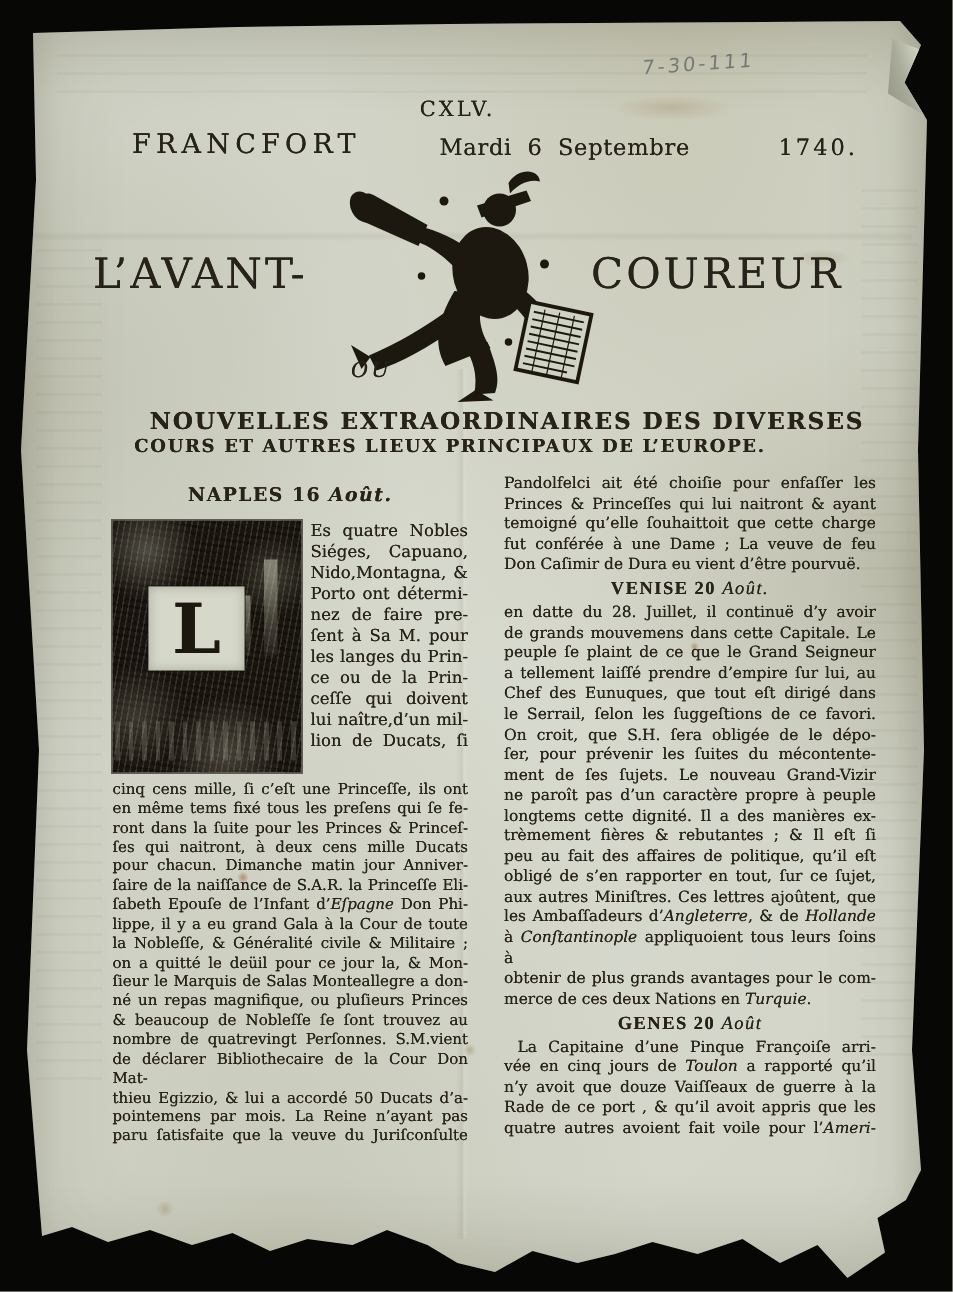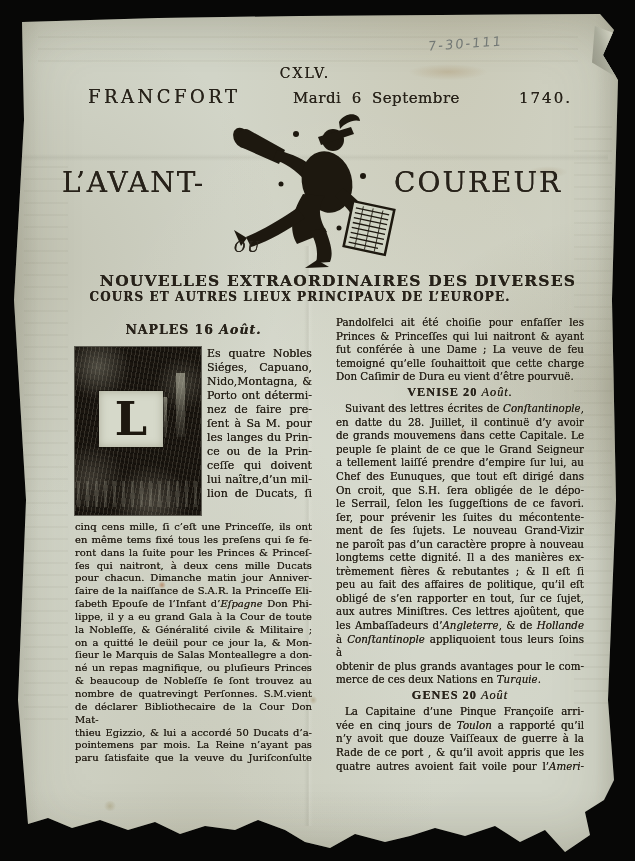--- a/index.html
+++ b/index.html
@@ -213,35 +213,34 @@
         <div class="ln j">de déclarer Bibliothecaire de la Cour Don Mat-</div>
         <div class="ln j">thieu Egizzio, &amp; lui a accordé 50 Ducats d’a-</div>
         <div class="ln j">pointemens par mois. La Reine n’ayant pas</div>
         <div class="ln j">paru ſatisfaite que la veuve du Juriſconſulte</div>
       </div>
   </div>
 
   <div class="col col-right ink">
       <div class="ln j">Pandolfelci ait été choiſie pour enfaſſer les</div>
       <div class="ln j">Princes &amp; Princeſſes qui lui naitront &amp; ayant</div>
+      <div class="ln j">temoigné qu’elle ſouhaittoit que cette charge</div>
       <div class="ln j">fut conférée à une Dame ; La veuve de feu</div>
-      <div class="ln j">temoigné qu’elle ſouhaittoit que cette charge</div>
       <div class="ln e">Don Caſimir de Dura eu vient d’être pourvuë.</div>
       <div class="ln h">VENISE 20 <i>Août.</i></div>
-      <div class="ln j i">Suivant des lettres écrites de <i>Conſtantinople</i>,</div>
       <div class="ln j">en datte du 28. Juillet, il continuë d’y avoir</div>
       <div class="ln j">de grands mouvemens dans cette Capitale. Le</div>
       <div class="ln j">peuple ſe plaint de ce que le Grand Seigneur</div>
       <div class="ln j">a tellement laiſſé prendre d’empire ſur lui, au</div>
       <div class="ln j">Chef des Eunuques, que tout eſt dirigé dans</div>
+      <div class="ln j">le Serrail, ſelon les ſuggeſtions de ce favori.</div>
       <div class="ln j">On croit, que S.H. ſera obligée de le dépo-</div>
-      <div class="ln j">le Serrail, ſelon les ſuggeſtions de ce favori.</div>
       <div class="ln j">ſer, pour prévenir les ſuites du mécontente-</div>
       <div class="ln j">ment de ſes ſujets. Le nouveau Grand-Vizir</div>
-      <div class="ln j">ne paroît pas d’un caractère propre à nouveau</div>
+      <div class="ln j">ne paroît pas d’un caractère propre à peuple</div>
       <div class="ln j">longtems cette dignité. Il a des manières ex-</div>
       <div class="ln j">trèmement fières &amp; rebutantes ; &amp; Il eſt ſi</div>
       <div class="ln j">peu au fait des affaires de politique, qu’il eſt</div>
       <div class="ln j">obligé de s’en rapporter en tout, ſur ce ſujet,</div>
       <div class="ln j">aux autres Miniſtres. Ces lettres ajoûtent, que</div>
       <div class="ln j">les Ambaſſadeurs d’<i>Angleterre</i>, &amp; de <i>Hollande</i></div>
       <div class="ln j">à <i>Conſtantinople</i> appliquoient tous leurs ſoins à</div>
       <div class="ln j">obtenir de plus grands avantages pour le com-</div>
       <div class="ln e">merce de ces deux Nations en <i>Turquie</i>.</div>
       <div class="ln h">GENES 20 <i>Août</i></div>

